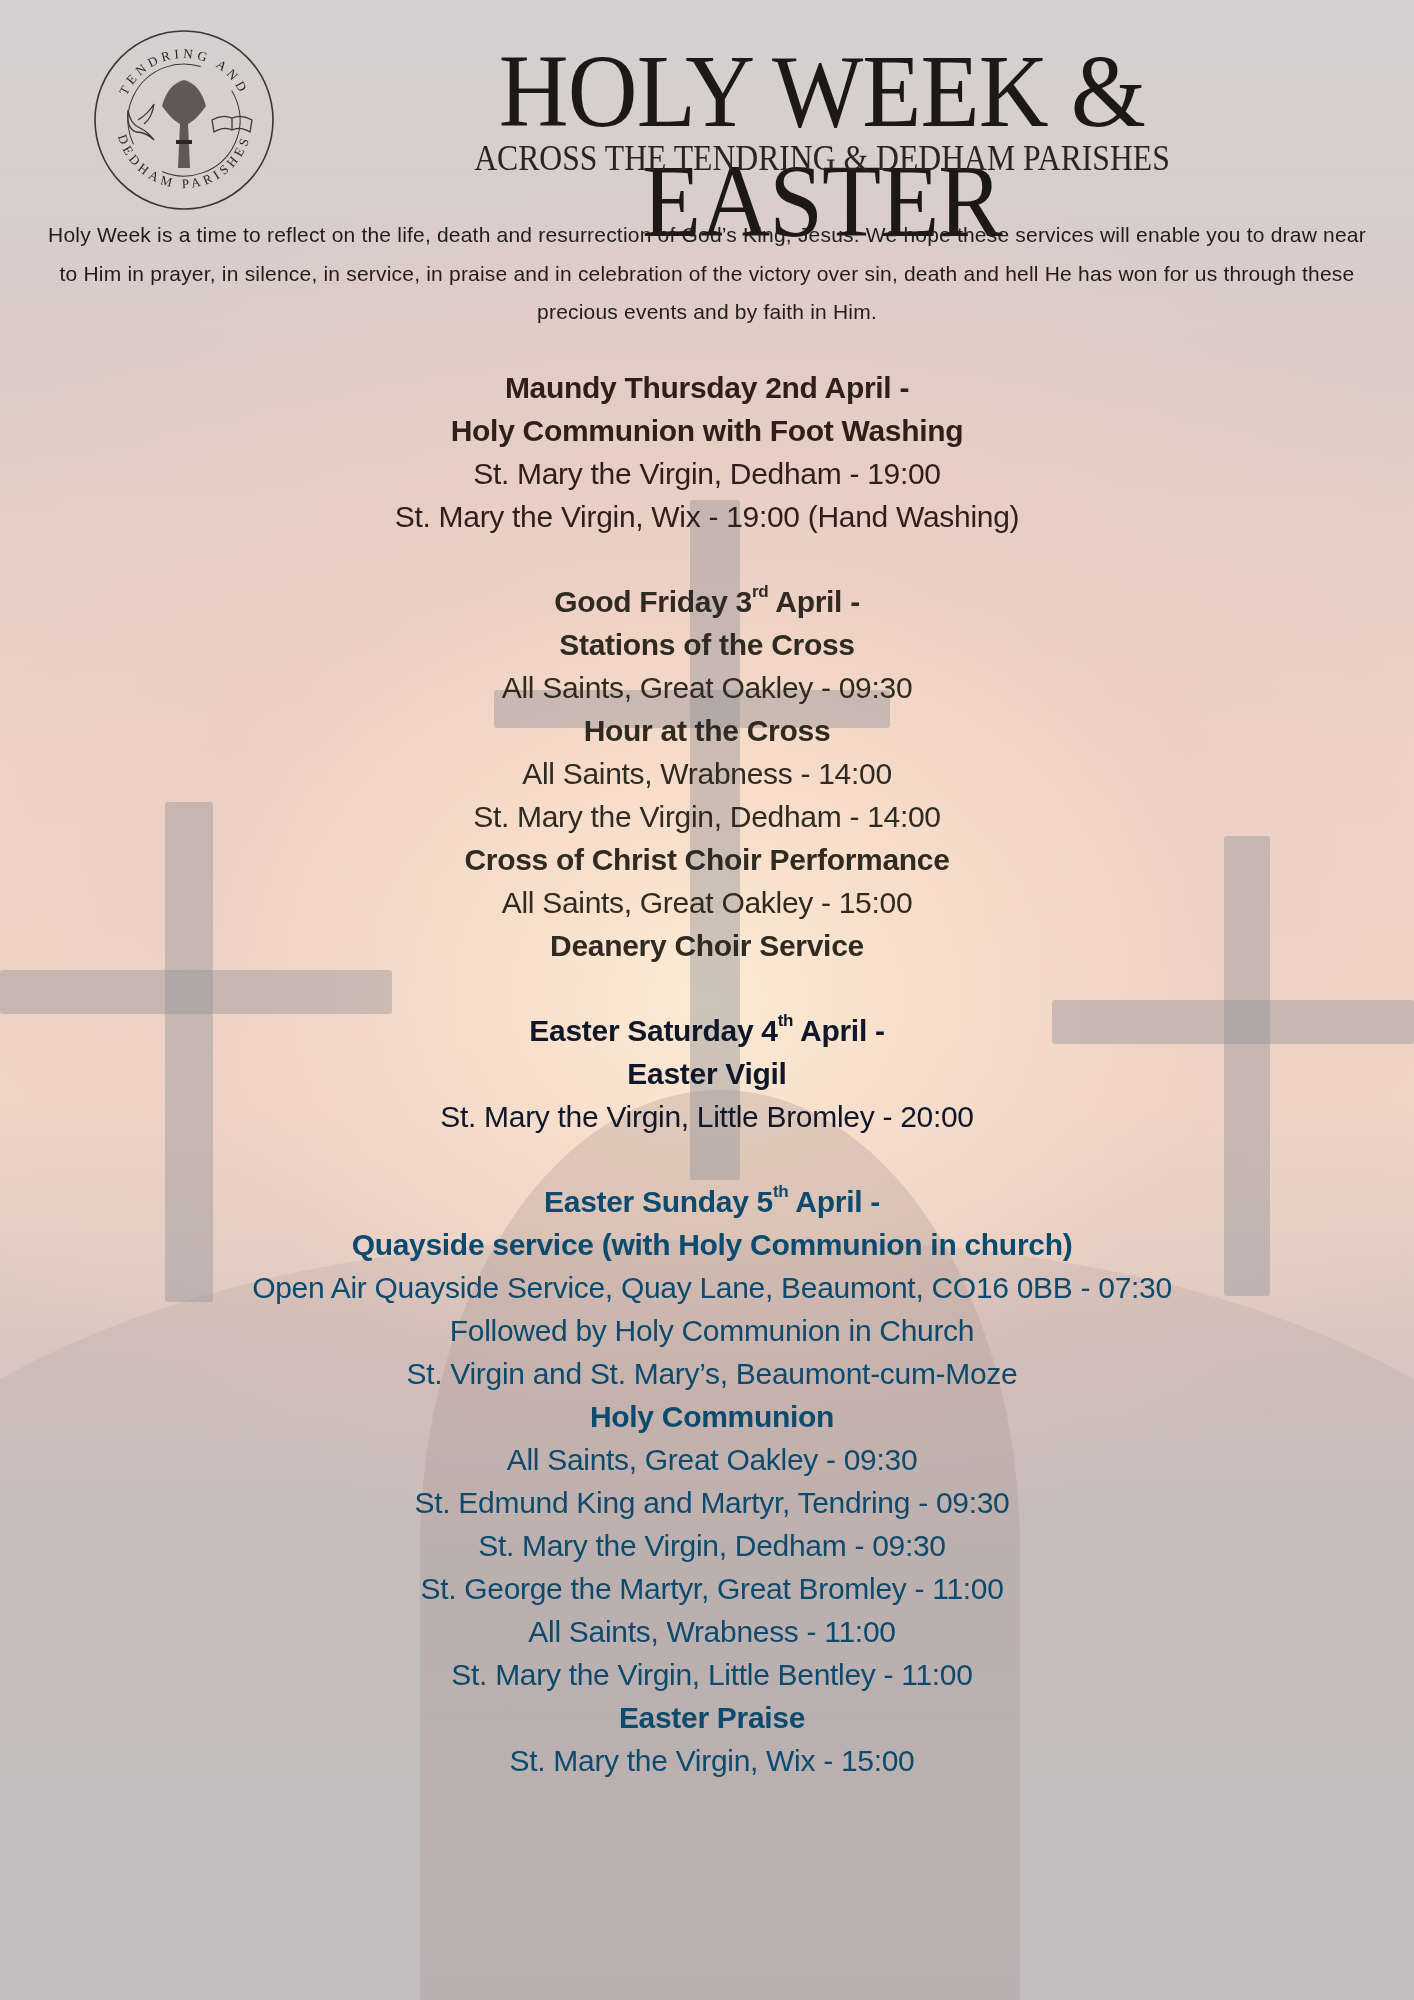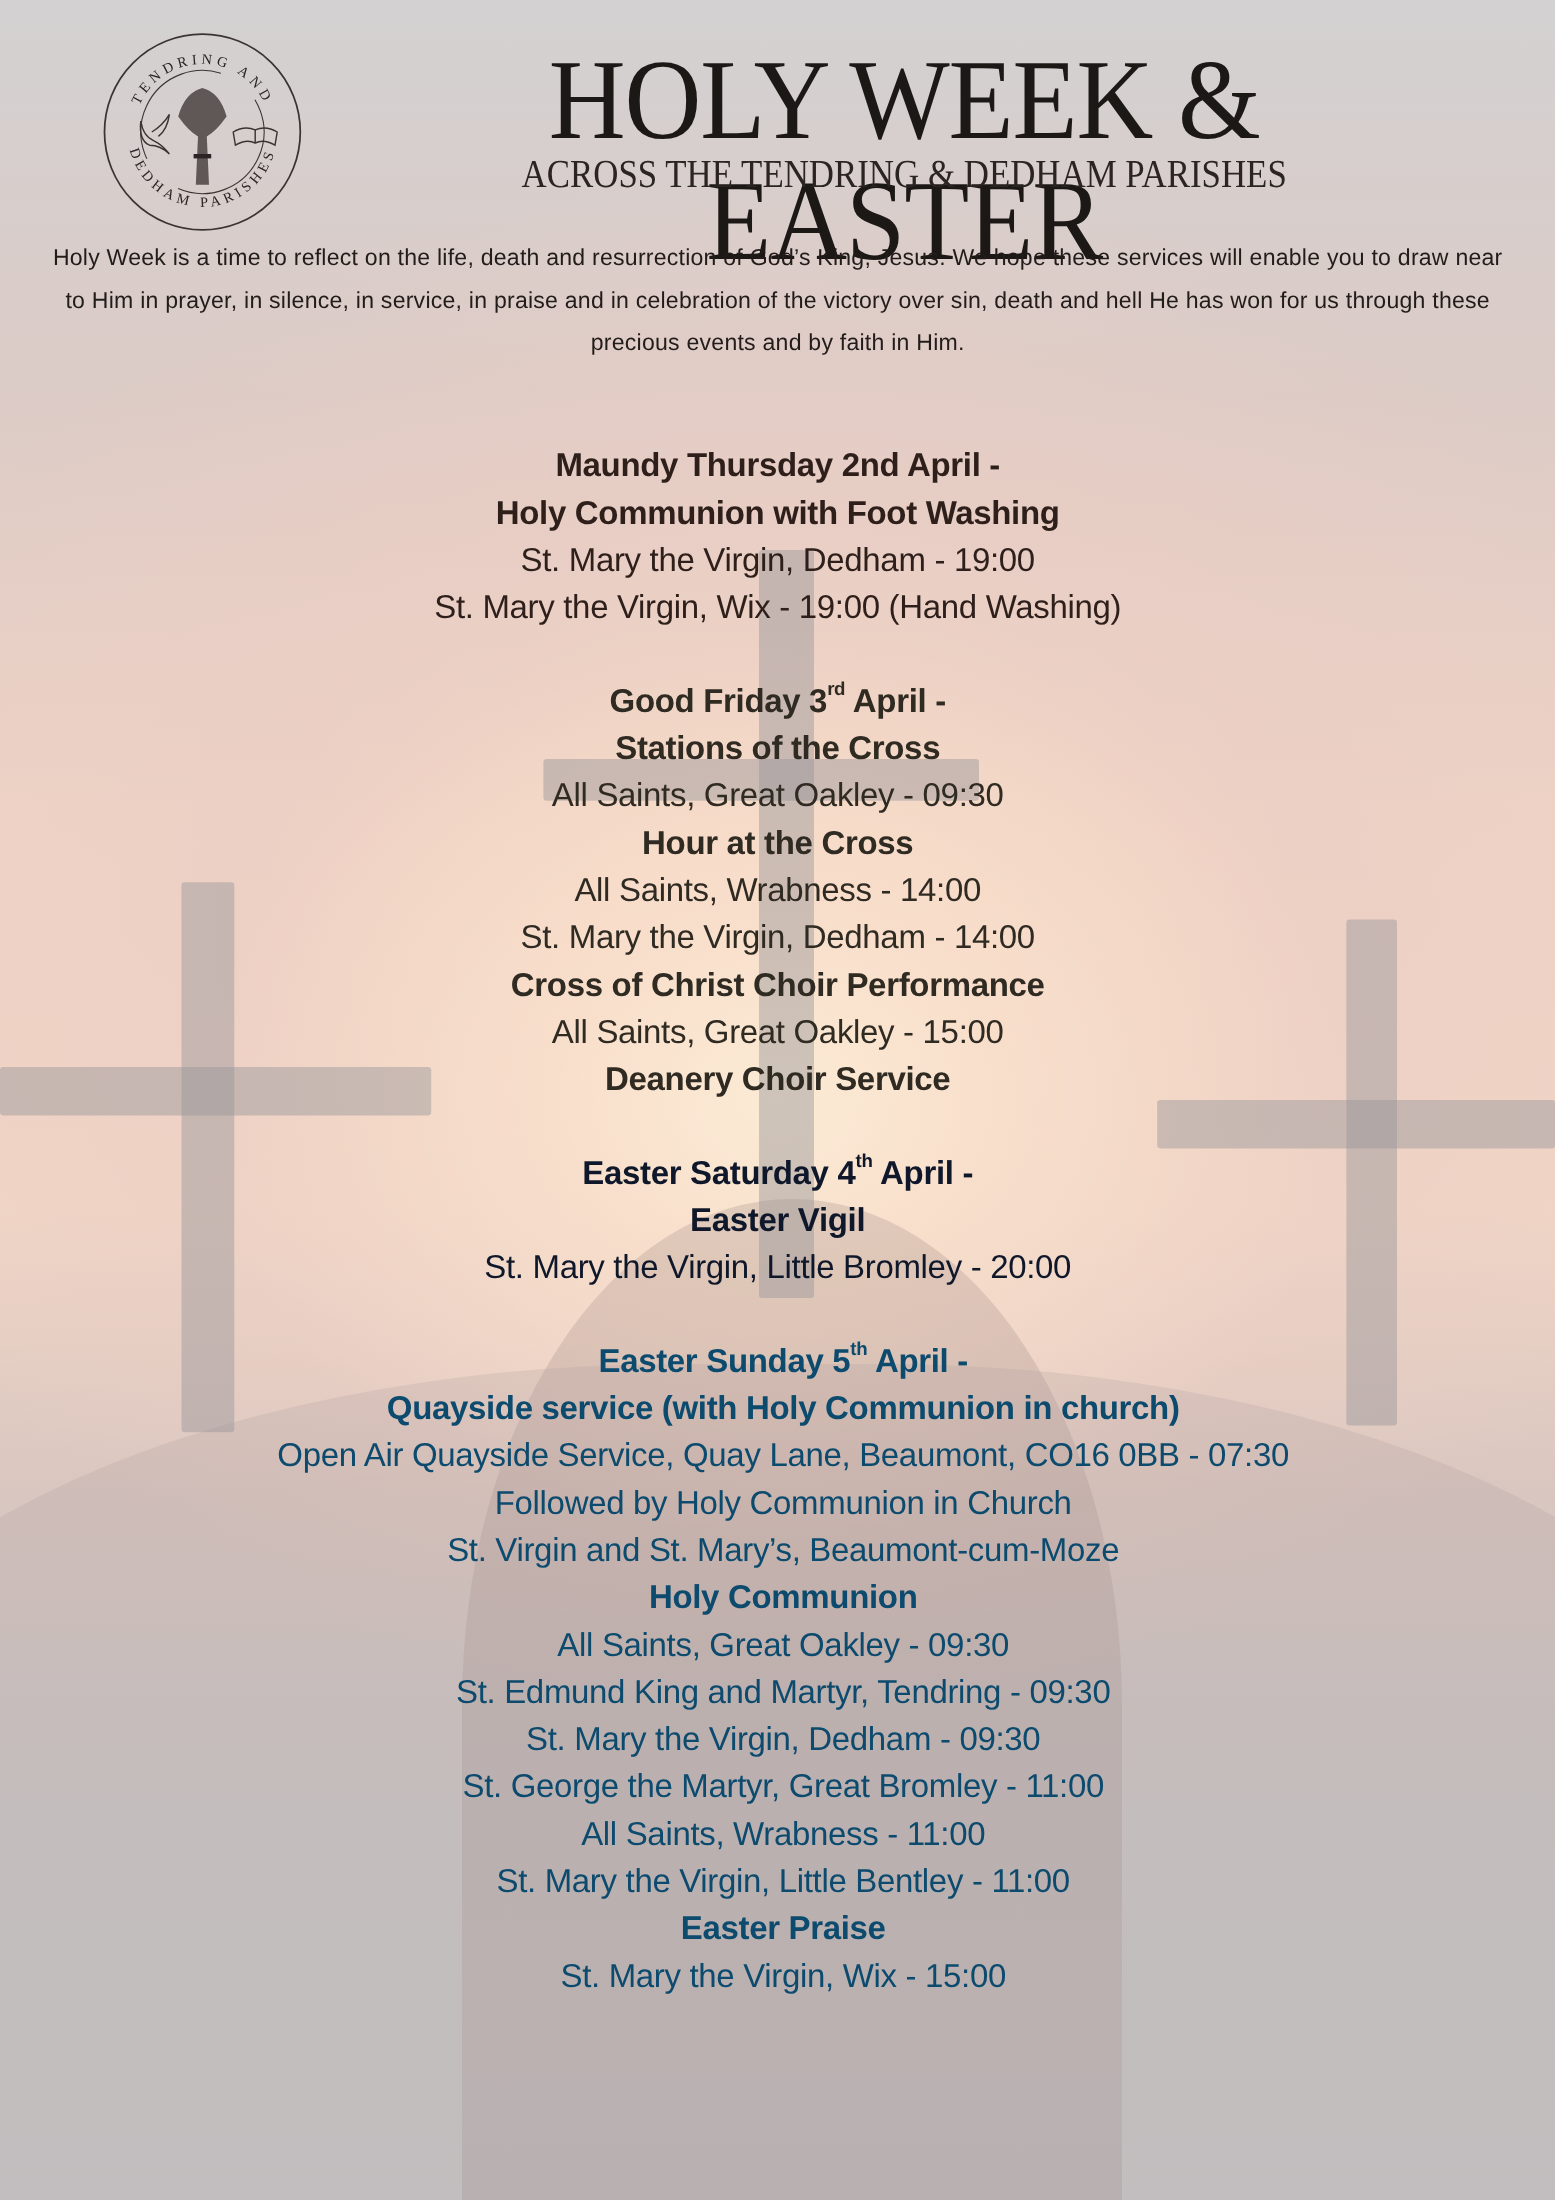--- a/index.html
+++ b/index.html
@@ -41,21 +41,21 @@
     text-align: center;
     font-family: "Liberation Serif", serif; font-size: 36px; line-height: 40px;
     color: #2a2422; transform: scaleX(0.88); transform-origin: center;
   }
   .intro {
     position: absolute; left: 40px; top: 216px; width: 1334px;
     text-align: center; font-size: 21px; line-height: 38.5px; color: #221c1a;
     letter-spacing: 0.2px;
   }
   .schedule {
-    position: absolute; left: 0; top: 366px; width: 1414px; text-align: center; margin-top: 36px;
+    position: absolute; left: 0; top: 366px; width: 1414px; text-align: center;
   }
   .section { margin-bottom: 42px; }
   .line { font-size: 30px; line-height: 43px; color: #2a211d; white-space: nowrap; }
   .line.bold { font-weight: bold; letter-spacing: -0.3px; }
   .line.regular { font-weight: normal; letter-spacing: -0.3px; }
   .sect-maundy .line { color: #2e1f1b; }
   .sect-friday .line { color: #2f2a22; }
   .sect-saturday .line { color: #0f172a; }
   .sect-sunday .line { color: #0c4a6e; padding-left: 10px; }
   sup { font-size: 17px; line-height: 0; position: relative; top: -4px; }

